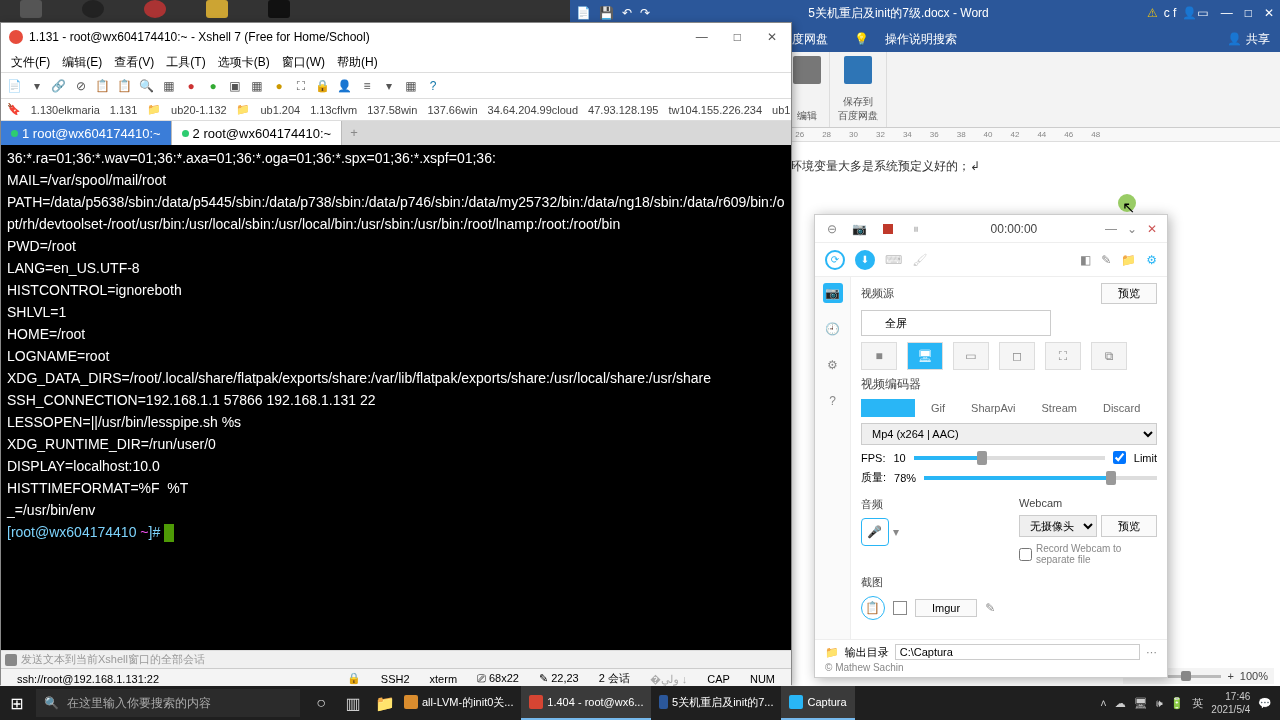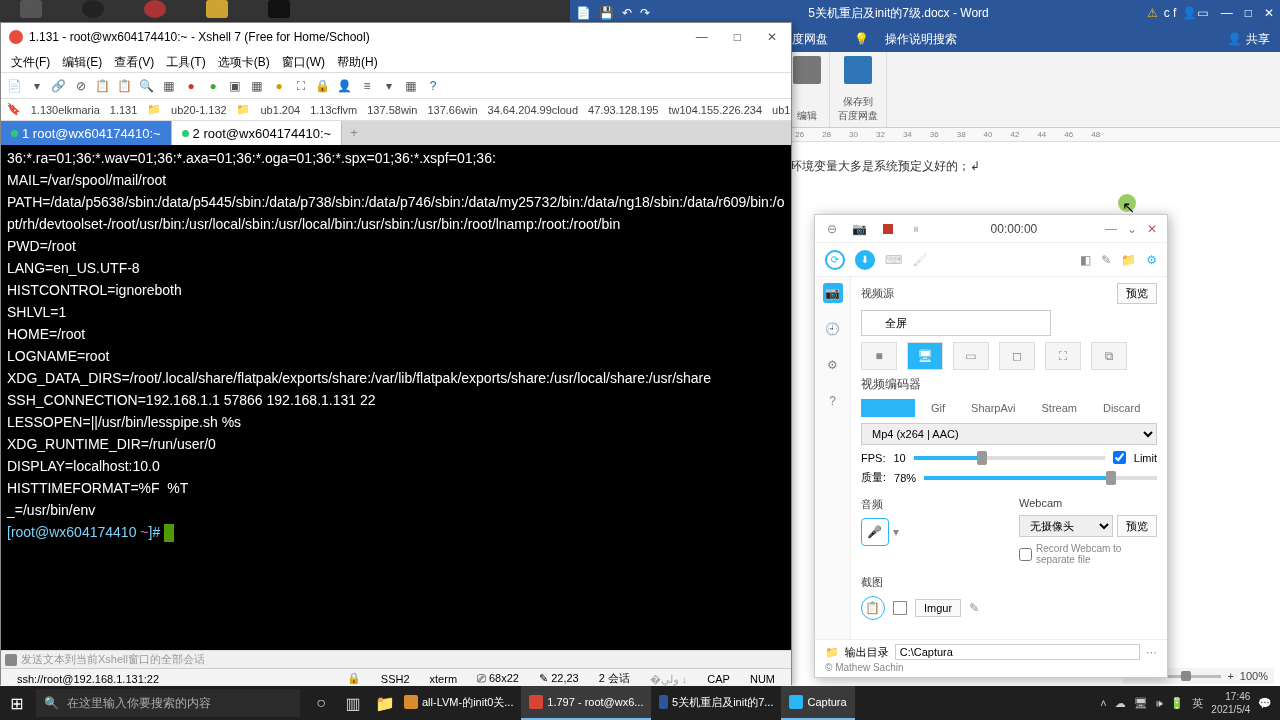--- a/index.html
+++ b/index.html
@@ -68,21 +68,21 @@
 
 .cap-body { display: flex; height: 362px; }
 .cap-sidebar { width: 36px; background: #fafafa; display: flex; flex-direction: column; align-items: center; padding-top: 6px; gap: 16px; border-right: 1px solid #eee; }
 .cap-sidebar .sic { width: 20px; height: 20px; display: flex; align-items: center; justify-content: center; color: #888; }
 .cap-sidebar .sic.active { background: #29b6f6; color: #fff; border-radius: 3px; }
 
 .cap-main { flex: 1; padding: 6px 10px; }
 .cap-row { display: flex; align-items: center; margin-bottom: 6px; font-size: 11px; gap: 20px; }
 .cap-label { color: #444; margin-right: 8px; }
 .cap-input { flex: 1; border: 1px solid #ccc; padding: 2px 23px; font-size: 11px; height: 26px; }
-.cap-btn-sm { border: 1px solid #ccc; padding: 2px 8px; font-size: 11px; background: #fafafa; }
+.cap-btn-sm { border: 1px solid #ccc; padding: 2px 16px; font-size: 11px; background: #fafafa; }
 
 .cap-modes { display: flex; gap: 10px; margin: 6px 0; }
 .cap-mode { width: 36px; height: 28px; border: 1px solid #ddd; display: flex; align-items: center; justify-content: center; color: #888; background: #f5f5f5; }
 .cap-mode.active { background: #29b6f6; color: #fff; }
 
 .cap-encoders { display: flex; gap: 6px; font-size: 11px; margin: 6px 0; }
 .cap-enc { padding: 3px 10px; color: #666; }
 .cap-enc.active { background: #29b6f6; color: #fff; }
 
 .cap-select { width: 100%; border: 1px solid #ccc; padding: 3px 6px; font-size: 11px; }
@@ -486,21 +486,21 @@
     <div class="ti">▥</div>
     <div class="ti">📁</div>
   </div>
   <div class="tasks">
     <div class="task">
         <div class="ticon" style="background:#d98c2e"></div>
         <span>all-LVM-的init0关...</span>
       </div>
     <div class="task active">
         <div class="ticon" style="background:#d64533"></div>
-        <span>1.797 - root@wx6...</span>
+        <span>1.404 - root@wx6...</span>
       </div>
     <div class="task">
         <div class="ticon" style="background:#2b579a"></div>
         <span>5关机重启及init的7...</span>
       </div>
     <div class="task active">
         <div class="ticon" style="background:#29b6f6"></div>
         <span>Captura</span>
       </div>
   </div>

